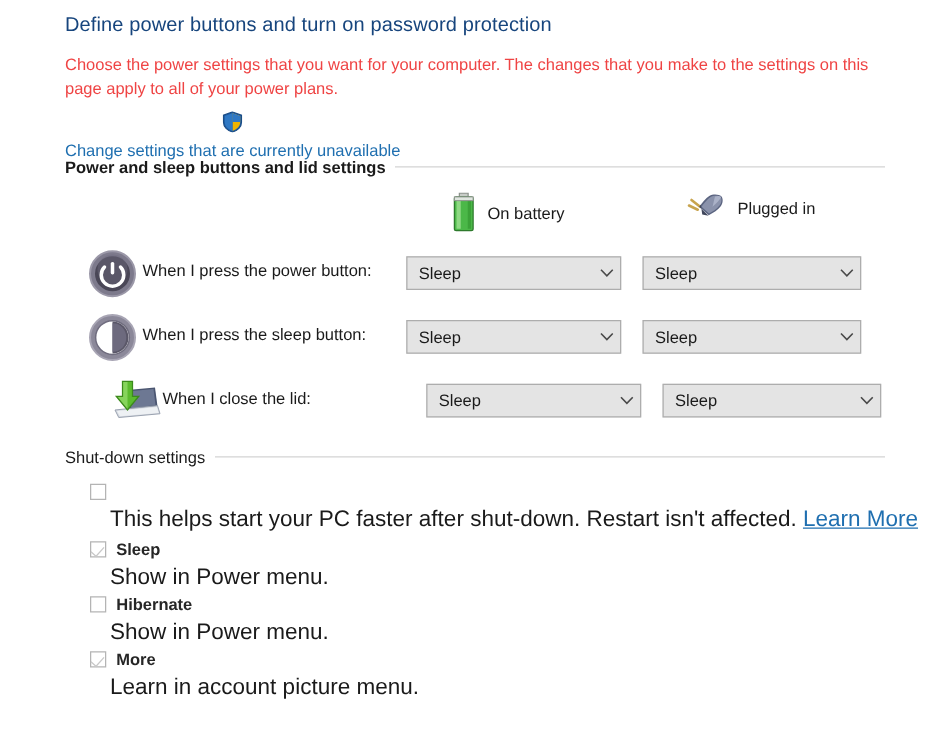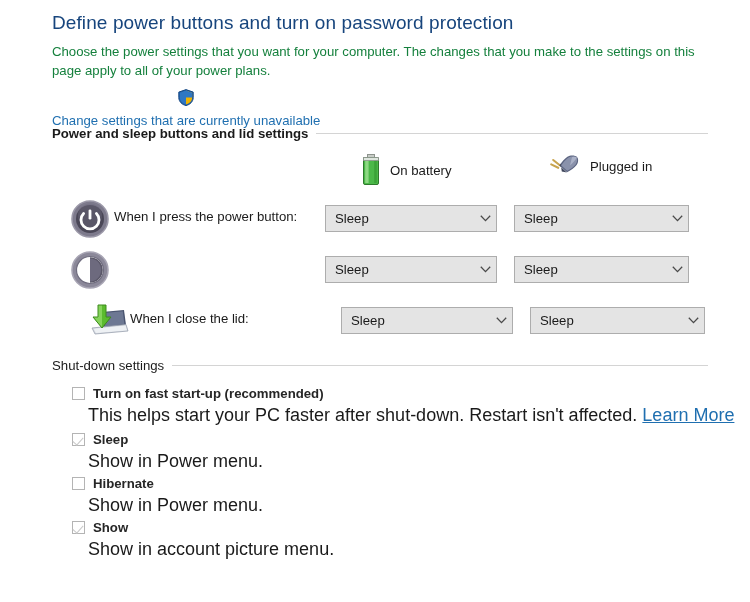--- a/index.html
+++ b/index.html
@@ -21,34 +21,34 @@
     left: 0; top: 0;
     width: 750px;
     height: 602px;
   }
 
   
   .page-title {
     position: absolute;
     left: 52px;
     top: 12px;
-    font-size: 19px;
+    font-size: 16px;
     color: #17457d;
     letter-spacing: 0.1px;
     white-space: nowrap;
   }
 
   .intro {
     position: absolute;
     left: 52px;
     top: 42px;
     width: 650px;
     font-size: 13.2px;
     line-height: 19px;
-    color: #15803d;
+    color: #ef4444;
   }
 
   .unavailable-row {
     position: absolute;
     left: 52px;
     top: 89px;
     display: flex;
     align-items: center;
     gap: 7px;
     flex-direction: column;
@@ -323,20 +323,21 @@
     <span class="row-icon">
       <svg width="40" height="40" viewBox="0 0 40 40">
         <circle cx="20" cy="20" r="18" fill="#8b8899"></circle>
         <circle cx="20" cy="20" r="18" fill="none" stroke="#a8a5b4" stroke-width="1.6"></circle>
         <circle cx="20" cy="20" r="13.5" fill="#ffffff"></circle>
         <path d="M20 7.2 A12.8 12.8 0 0 1 20 32.8 Z" fill="#5a5768"></path>
         <path d="M20 8.6 C26.5 8.6 31 13.6 31 20 C31 26.4 26.5 31.4 20 31.4 Z" fill="#6d6a7e"></path>
         <circle cx="20" cy="20" r="13.5" fill="none" stroke="#6f6c7e" stroke-width="1.2"></circle>
       </svg>
     </span>
+    <span class="row-label">When I press the sleep button:</span>
 
     <div class="combo col-battery">
       <span class="combo-value">Sleep</span>
       <span class="chevron">
         <svg width="11" height="7" viewBox="0 0 11 7">
             <path d="M0.8 0.8 L5.5 5.6 L10.2 0.8" fill="none" stroke="#4a4a4a" stroke-width="1.3"></path>
           </svg>
       </span>
     </div>
 
@@ -385,21 +386,20 @@
   </div>
 
   <div class="group-head" id="group-shutdown">
     <span class="gh-label">Shut-down settings</span>
     <span class="gh-line"></span>
   </div>
 
   <div class="check-block" id="block-faststartup">
     <div class="check-line">
       <span class="checkbox"></span>
-      <span class="check-label">Turn on fast start-up (recommended)</span>
     </div>
     <div class="check-desc">
       <span>This helps start your PC faster after shut-down. Restart isn't affected.</span>
       <span class="inline-link">Learn More</span>
     </div>
   </div>
 
   <div class="check-block" id="block-sleep">
     <div class="check-line">
       <span class="checkbox checked"></span>
@@ -412,18 +412,18 @@
     <div class="check-line">
       <span class="checkbox"></span>
       <span class="check-label">Hibernate</span>
     </div>
     <div class="check-desc">Show in Power menu.</div>
   </div>
 
   <div class="check-block" id="block-lock">
     <div class="check-line">
       <span class="checkbox checked"></span>
-      <span class="check-label">Show</span>
-    </div>
-    <div class="check-desc">Show in account picture menu.</div>
+      <span class="check-label">More</span>
+    </div>
+    <div class="check-desc">Learn in account picture menu.</div>
   </div>
 
 </div>
 
 </body></html>

